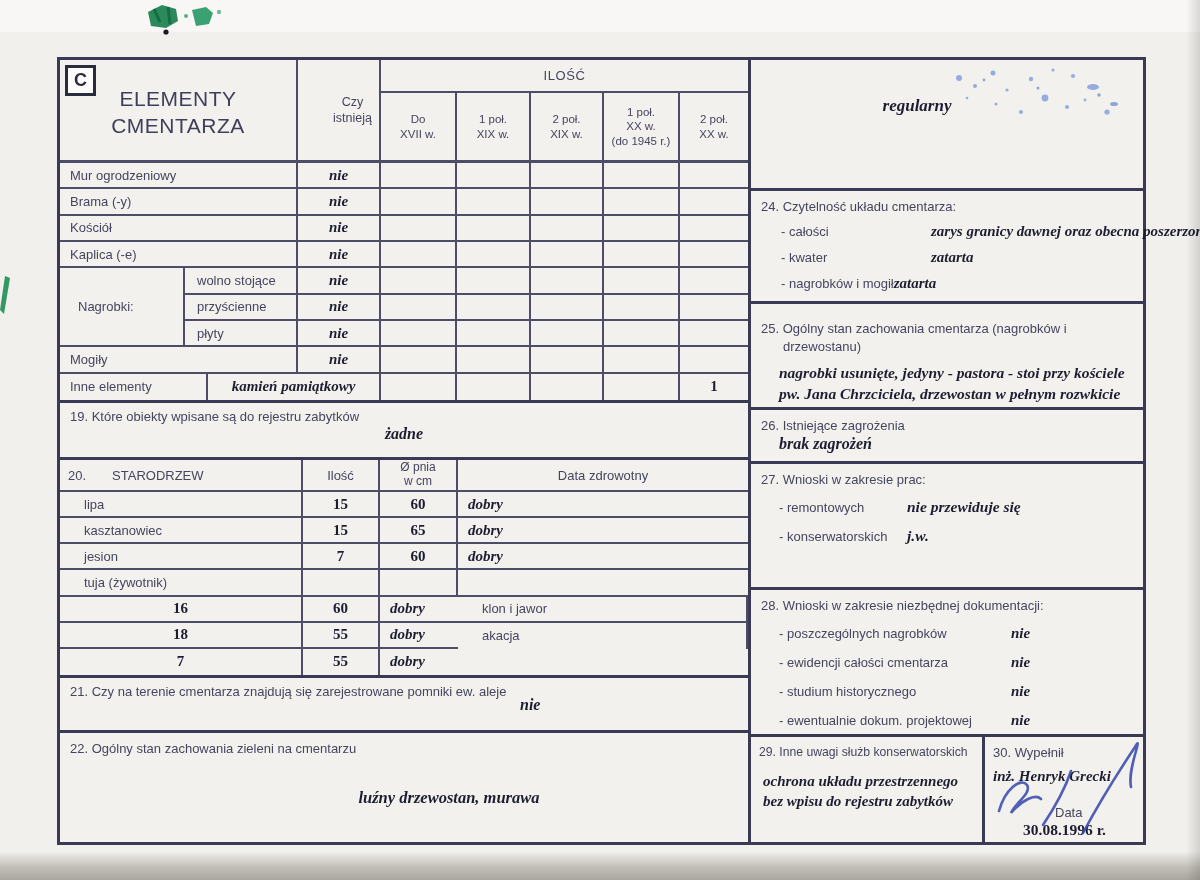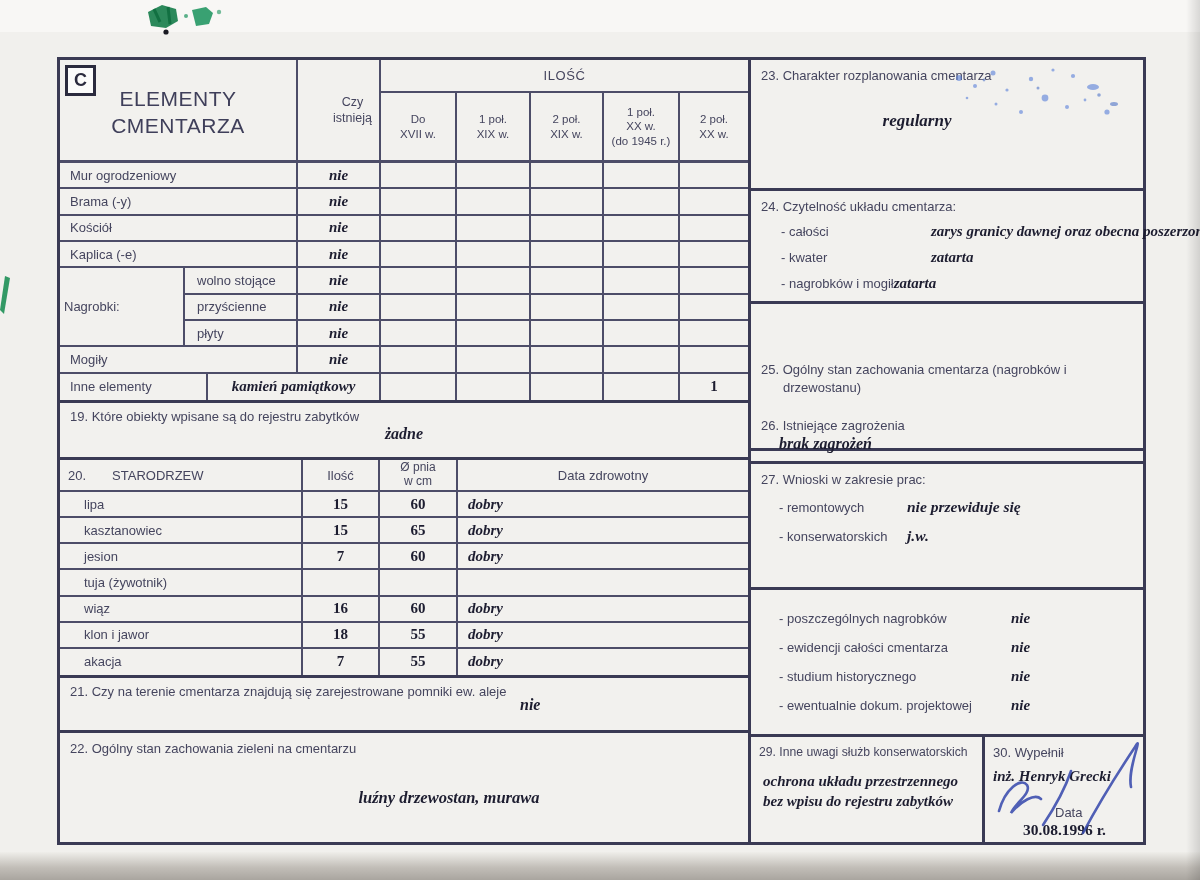--- a/index.html
+++ b/index.html
@@ -42,21 +42,21 @@
         font-weight:bold;font-size:18px;color:#2b2b3e;}
   .ttl{font-size:21px;color:#3f3f5a;text-align:center;line-height:1.3;letter-spacing:.5px;
        width:180px;padding-top:4px;}
   .czycell{grid-column:3/4;grid-row:1/3;justify-content:center;text-align:center;
        font-size:12.5px;white-space:pre-line;line-height:1.3;padding-left:28px;}
   .iloscell{grid-column:4/9;grid-row:1/2;justify-content:center;font-size:13px;letter-spacing:.6px;}
   .pcell{justify-content:center;text-align:center;font-size:11.5px;white-space:pre-line;
        line-height:1.22;padding:0 2px;}
   .lbl{grid-column:span 2;font-size:13px;padding-left:10px;}
   .sub{font-size:13px;padding-left:12px;}
-  .grp{grid-row:span 3;font-size:13px;padding-left:4px;}
+  .grp{grid-row:span 3;font-size:13px;padding-left:18px;}
   .nie{justify-content:center;font-family:"Liberation Serif",serif;font-style:italic;
        font-weight:bold;font-size:15px;color:var(--ink);}
   .innec{grid-column:1/4;padding:0;}
   .inlbl{width:148px;height:100%;display:flex;align-items:center;padding-left:10px;
        border-right:2px solid var(--ln2);box-sizing:border-box;font-size:13px;}
   .inval{flex:1;display:flex;align-items:center;justify-content:center;
        font-family:"Liberation Serif",serif;font-style:italic;font-weight:bold;
        font-size:15px;color:var(--ink);}
   .one{justify-content:center;font-family:"Liberation Serif",serif;font-weight:bold;
        font-size:15px;color:var(--ink);}
@@ -95,21 +95,21 @@
   .s23{top:0;height:131px;}
   .v23{display:block;text-align:center;font-size:17px;margin-top:28px;padding-right:60px;}
   .s24{top:131px;height:113px;}
   .it{display:flex;align-items:baseline;}
   .it .l{font-size:13px;flex:none;}
   .it .v{font-size:15px;white-space:nowrap;}
   .s24 .it{margin:9px 0 0 20px;}
   .s24 .it:nth-of-type(1) .l{width:70px;}
   .s24 .it:nth-of-type(1) .v{font-size:15.5px;margin-left:14px;}
   .s24 .it:nth-of-type(2) .l,.s24 .it:nth-of-type(3) .l{width:150px;}
-  .s25{top:252px;height:98px;margin-top:41px;}
+  .s25{top:252px;height:98px;}
   .t25{padding-left:22px;text-indent:-22px;line-height:1.35;width:330px;}
   .v25{display:block;white-space:pre-line;font-size:15.5px;line-height:1.35;margin:8px 0 0 18px;}
   .s26{top:350px;height:54px;}
   .v26{display:block;font-size:16px;margin:2px 0 0 18px;}
   .s27{top:404px;height:126px;}
   .s27 .it{margin:11px 0 0 18px;}
   .s27 .it .l{width:128px;}
   .s27 .it .v{font-size:15.5px;}
   .s28{top:530px;height:147px;}
   .s28 .it{margin:12px 0 0 18px;}
@@ -272,21 +272,20 @@
     <div class="c sp">jesion</div>
     <div class="c cnt">7</div>
     <div class="c dia">60</div>
     <div class="c cond nr">dobry</div>
 
     <div class="c sp">tuja (żywotnik)</div>
     <div class="c cnt"></div>
     <div class="c dia"></div>
     <div class="c cond nr"></div>
 
-    <div class="c sp">wiąz</div>
     <div class="c cnt">16</div>
     <div class="c dia">60</div>
     <div class="c cond nr">dobry</div>
 
     <div class="c sp">klon i jawor</div>
     <div class="c cnt">18</div>
     <div class="c dia">55</div>
     <div class="c cond nr">dobry</div>
 
     <div class="c sp nb">akacja</div>
@@ -298,21 +297,20 @@
   <div class="s21">
     <div class="sect-title">21. Czy na terenie cmentarza znajdują się zarejestrowane pomniki ew. aleje</div>
     <span class="val v21">nie</span>
   </div>
   <div class="s22">
     <div class="sect-title">22. Ogólny stan zachowania zieleni na cmentarzu</div>
     <span class="val v22">luźny drzewostan, murawa</span>
   </div>
 
   <div class="rs s23">
-    <div class="sect-title">23. Charakter rozplanowania cmentarza</div>
     <span class="val v23">regularny</span>
     <svg class="smudge" viewBox="0 0 185 75">
       <g fill="#4a74d8" opacity="0.55">
         <circle cx="18" cy="18" r="3"></circle>
           <circle cx="34" cy="26" r="2"></circle>
           <circle cx="52" cy="13" r="2.5"></circle>
         <circle cx="66" cy="30" r="1.6"></circle>
           <circle cx="90" cy="19" r="2.2"></circle>
           <circle cx="104" cy="38" r="3.4"></circle>
         <circle cx="126" cy="47" r="2"></circle>
@@ -345,40 +343,43 @@
       <span class="v val">zatarta</span>
     </div>
     <div class="it">
       <span class="l">- nagrobków i mogił</span>
       <span class="v val">zatarta</span>
     </div>
   </div>
 
   <div class="rs s25">
     <div class="sect-title t25">25. Ogólny stan zachowania cmentarza (nagrobków i drzewostanu)</div>
+    <span class="val v25">nagrobki usunięte, jedyny - pastora - stoi przy kościele
+pw. Jana Chrzciciela, drzewostan w pełnym rozwkicie</span>
   </div>
 
   <div class="rs s26">
     <div class="sect-title">26. Istniejące zagrożenia</div>
     <span class="val v26">brak zagrożeń</span>
   </div>
 
   <div class="rs s27">
     <div class="sect-title">27. Wnioski w zakresie prac:</div>
     <div class="it">
       <span class="l">- remontowych</span>
       <span class="v val">nie przewiduje się</span>
     </div>
     <div class="it">
       <span class="l">- konserwatorskich</span>
       <span class="v val">j.w.</span>
     </div>
   </div>
 
   <div class="rs s28">
+    <div class="sect-title">28. Wnioski w zakresie niezbędnej dokumentacji:</div>
     <div class="it">
       <span class="l">- poszczególnych nagrobków</span>
       <span class="v val">nie</span>
     </div>
     <div class="it">
       <span class="l">- ewidencji całości cmentarza</span>
       <span class="v val">nie</span>
     </div>
     <div class="it">
       <span class="l">- studium historycznego</span>

